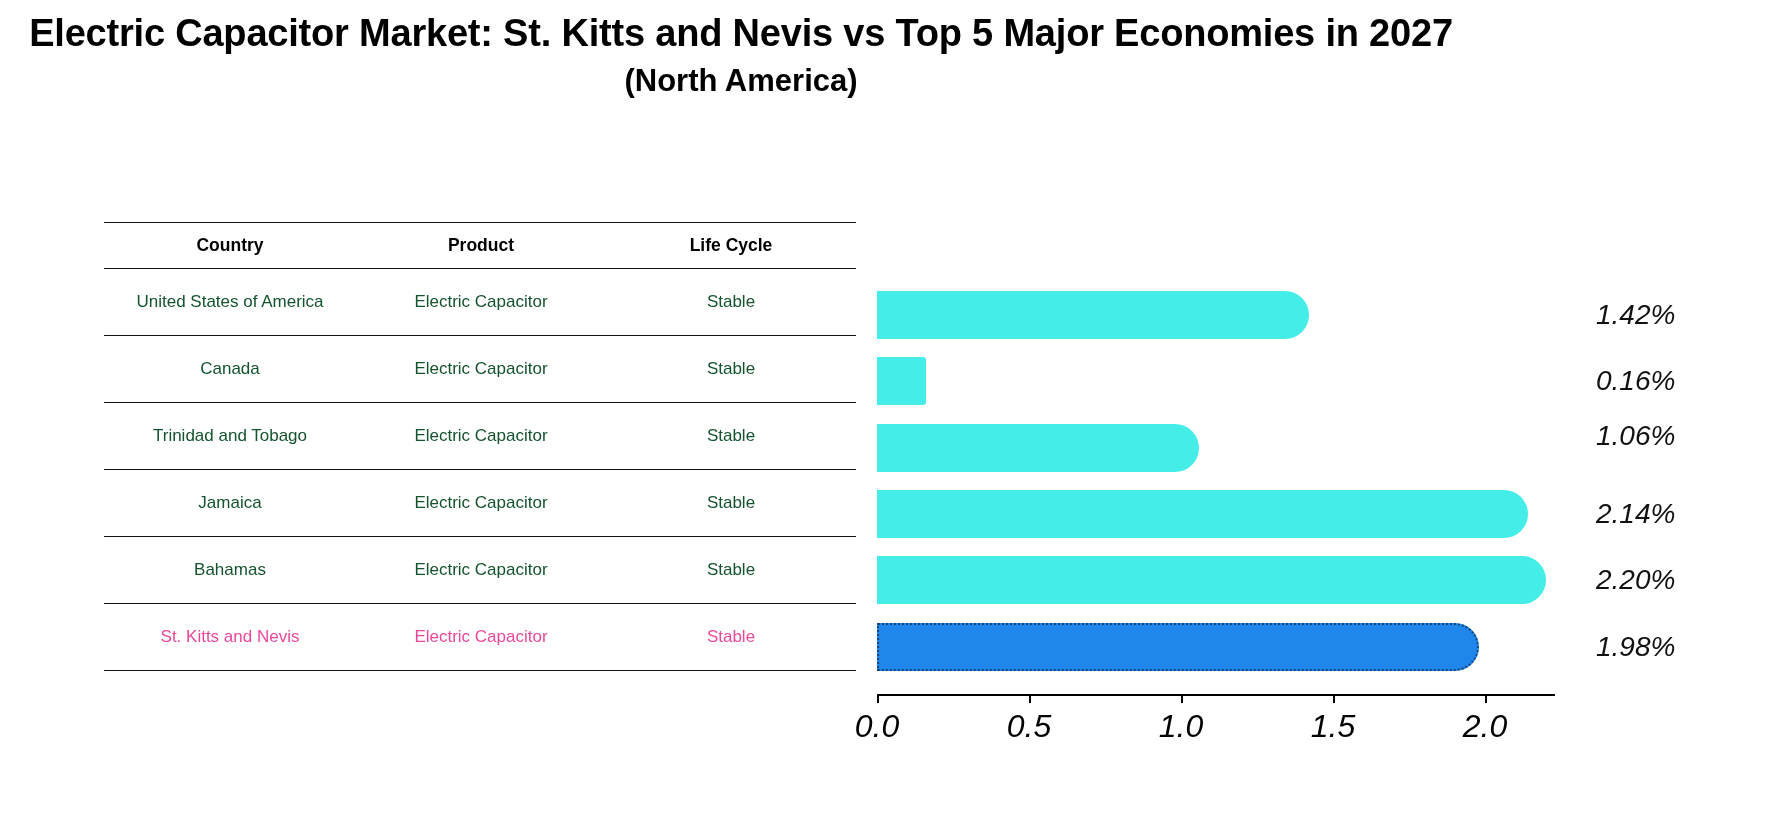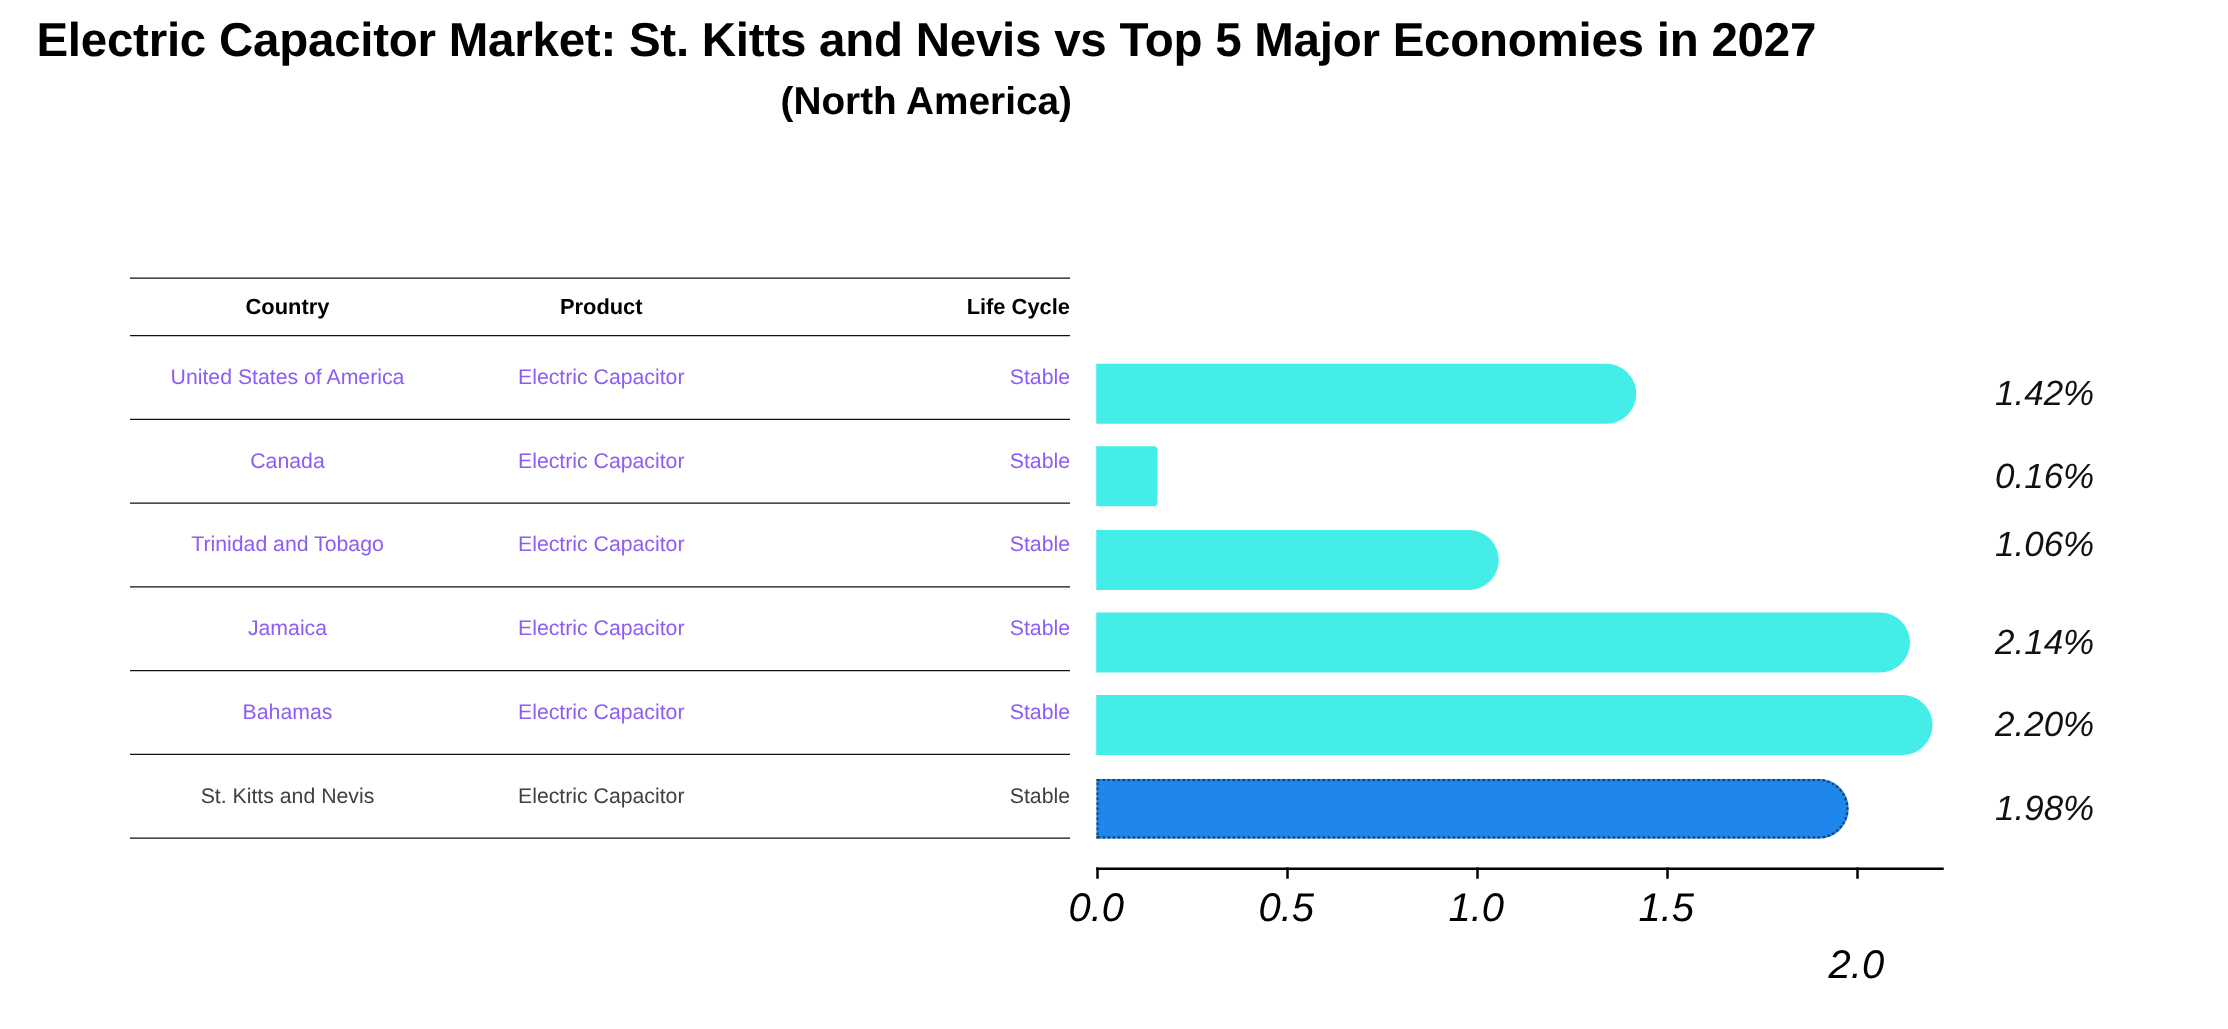--- a/index.html
+++ b/index.html
@@ -45,33 +45,33 @@
   }
   .trow{
     display:flex;
     align-items:center;
     height:66px;
   }
   .thead-row{ height:45px; }
   .cell{
     font-size:17px;
     text-align:center;
-    color:#8b5cf6;
+    color:#14532d;
     white-space:nowrap;
     overflow:hidden;
   }
   .thead .cell{
     color:#000000;
     font-weight:bold;
     font-size:17.5px;
   }
   .c-country{ width:252px; }
   .c-product{ width:250px; }
-  .c-life{    width:250px;text-align:right; }
-  .row-highlight .cell{ color:#404040; }
+  .c-life{    width:250px; }
+  .row-highlight .cell{ color:#ec4899; }
 
   
   #chart-region{
     position:absolute;
     left:0; top:0; width:1782px; height:823px;
     pointer-events:none;
     font-style:italic;
   }
   .bar-row{
     position:absolute;
@@ -221,15 +221,15 @@
   <div id="x-ticks">
       <div class="x-tick" style="left: 877px;"></div>
       <div class="x-tick-label" style="left: 877px;">0.0</div>
       <div class="x-tick" style="left: 1029.02px;"></div>
       <div class="x-tick-label" style="left: 1029.02px;">0.5</div>
       <div class="x-tick" style="left: 1181.04px;"></div>
       <div class="x-tick-label" style="left: 1181.04px;">1.0</div>
       <div class="x-tick" style="left: 1333.05px;"></div>
       <div class="x-tick-label" style="left: 1333.05px;">1.5</div>
       <div class="x-tick" style="left: 1485.07px;"></div>
-      <div class="x-tick-label" style="left: 1485.07px; margin-top: 45px;">2.0</div>
+      <div class="x-tick-label" style="left: 1485.07px;">2.0</div>
     </div>
 </div>
 
 </body></html>

